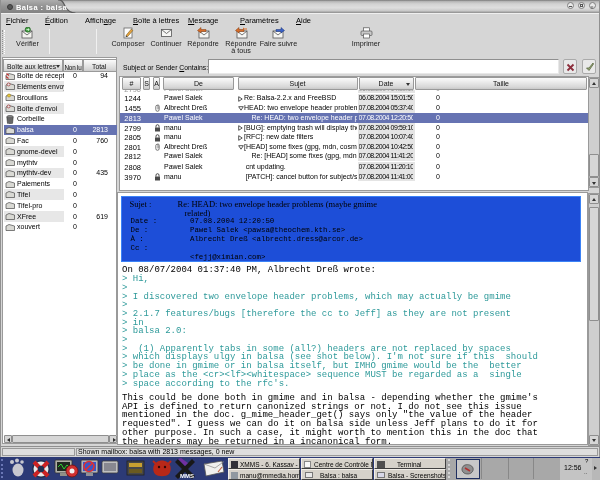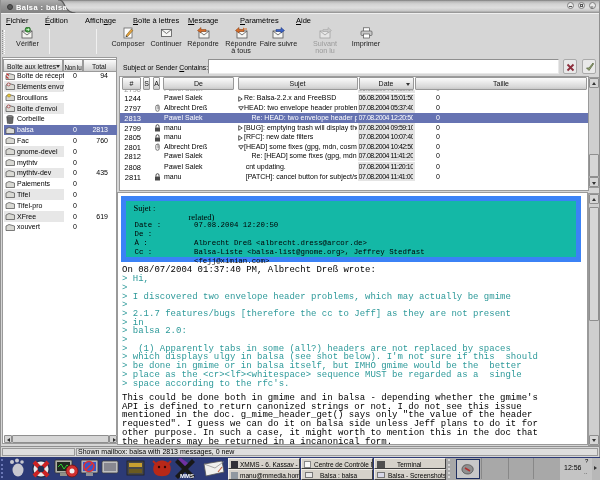--- a/index.html
+++ b/index.html
@@ -35,21 +35,21 @@
 .mrow{position:absolute;left:0;width:468px;height:9.77px;font-size:7px;}
 .mnum{position:absolute;left:2px;top:0.9px;width:19px;text-align:right;font-size:7.5px;}
 .mfrom{position:absolute;left:44px;top:0.9px;}
 .mdate{position:absolute;left:237.5px;top:0;width:57px;height:9.77px;background:#e4e4e4;}
 .mdate div{position:absolute;left:1px;top:0.9px;width:54.5px;overflow:hidden;white-space:pre;}
 .msize{position:absolute;left:316px;top:0.9px;}
 .sbtn{position:absolute;background:#d6d6d6;border:1px solid #8f8f8f;border-radius:1px;}
 .arrow{position:absolute;width:0;height:0;}
 
 #preview{position:absolute;left:117px;top:192px;width:471px;height:253px;background:#fff;border:1px solid #9a9a9a;}
-#phdr{position:absolute;left:3px;top:3px;width:460px;height:66px;background:#14b8a6;border:5px solid #3b82f6;font-size:7.4px;}
+#phdr{position:absolute;left:3px;top:3px;width:460px;height:66px;background:#1d4ed8;border:1px solid #3b82f6;font-size:7.4px;}
 .phl{position:absolute;white-space:pre;font-family:"Liberation Mono",monospace;font-size:7.4px;color:#000;}
 #pbody{position:absolute;left:4px;font-family:"Liberation Mono",monospace;font-size:9px;line-height:8.7px;color:#000;white-space:pre;}
 .qt{color:#2e9a9a;}
 
 #statusbar{left:0;top:446px;width:600px;height:10px;background:#d6d6d6;border-top:1px solid #8f8f8f;}
 
 #taskbar{left:0;top:457px;width:600px;height:23px;background:#2c3a76;}
 .tkb{position:absolute;height:11px;background:#d6d2ca;border:1px solid #404040;border-top-color:#f2efe9;border-left-color:#f2efe9;font-size:6.5px;color:#000;overflow:hidden;white-space:nowrap;}
 </style></head>
 <body>
@@ -129,27 +129,20 @@
         <path d="M12,2 L8.5,2 L8.5,0.8" fill="none" stroke="#d86d2a" stroke-width="1"></path>
       </svg>
   Répondre<br>à tous</div>
  <div class="tbb" style="left:258px;width:41px;">
   <svg width="13" height="12" viewBox="0 0 13 12">
         <rect x="1" y="4" width="10" height="7" fill="#f6f6f4" stroke="#555" stroke-width="0.8"></rect>
         <path d="M1,4 L6,8 L11,4" fill="none" stroke="#555" stroke-width="0.8"></path>
         <path d="M4,2.5 L9,2.5 L9,0.5 L12.5,3.5 L9,6 L9,4.5 L4,4.5 Z" fill="#3a62c8" stroke="#1a3270" stroke-width="0.5"></path>
       </svg>
   Faire suivre</div>
- <div class="tbb grayed" style="left:303px;width:44px;">
-  <svg width="13" height="12" viewBox="0 0 13 12">
-        <rect x="1" y="4" width="10" height="7" fill="#e6e6e6" stroke="#a0a0a0" stroke-width="0.8"></rect>
-        <path d="M1,4 L6,8 L11,4" fill="none" stroke="#a0a0a0" stroke-width="0.8"></path>
-        <path d="M4,2.5 L9,2.5 L9,0.5 L12.5,3.5 L9,6 L9,4.5 L4,4.5 Z" fill="#c8c8c8" stroke="#a0a0a0" stroke-width="0.5"></path>
-      </svg>
-  Suivant<br>non lu</div>
  <div class="tbb" style="left:346px;width:40px;">
   <svg width="13" height="12" viewBox="0 0 13 12">
         <rect x="3.5" y="0.8" width="6" height="4" fill="#fff" stroke="#555" stroke-width="0.7"></rect>
         <rect x="1" y="4" width="11" height="4.5" rx="1" fill="#c9c9c9" stroke="#555" stroke-width="0.7"></rect>
         <rect x="3.5" y="7" width="6" height="4" fill="#fff" stroke="#555" stroke-width="0.7"></rect>
       </svg>
   Imprimer</div>
 </div>
 
 <div id="mainbg" class="abs"></div>
@@ -364,21 +357,21 @@
             <path d="M0.7,0.7 L4.2,3 L0.7,5.3 Z" fill="none" stroke="#444" stroke-width="0.9"></path>
           </svg>
     <span class="tx" style="left:6.5px;top:0.9px;">Re: Balsa-2.2.x and FreeBSD</span>
         </div>
    <div class="mdate">
           <div style="letter-spacing:-0.45px;">06.08.2004 15:01:50</div>
         </div>
         <div class="msize">0</div>
   </div>
   <div class="mrow" style="top:46.27px;">
-   <div class="mnum">2797</div>
+   <div class="mnum">1455</div>
    <svg width="5" height="8" viewBox="0 0 5 8" style="position:absolute;left:34.5px;top:0.8px">
           <path d="M2.5,0.8 a1.7,1.7 0 0 1 1.7,1.7 L4.2,5.6 a1.7,1.7 0 0 1 -3.4,0 L0.8,2.5 a1.1,1.1 0 0 1 2.2,0 L3,5.4" fill="none" stroke="#555" stroke-width="0.8"></path>
         </svg>
    <div class="mfrom">Albrecht Dreß</div>
    <div class="abs" style="left:117.5px;top:0;width:119.5px;height:9.77px;overflow:hidden;">
     <svg width="6" height="5" viewBox="0 0 6 5" style="position:absolute;left:0.5px;top:2.5px">
             <path d="M0.7,0.7 L5.3,0.7 L3,4.2 Z" fill="none" stroke="#444" stroke-width="0.9"></path>
           </svg>
     <span class="tx" style="left:6.5px;top:0.9px;">HEAD: two envelope header problems (maybe gmime related)</span>
         </div>
@@ -467,21 +460,21 @@
         <div class="mfrom">Pawel Salek</div>
    <div class="abs" style="left:117.5px;top:0;width:119.5px;height:9.77px;overflow:hidden;">
     <span class="tx" style="left:8.2px;top:0.9px;">cnt updating.</span>
         </div>
    <div class="mdate">
           <div style="letter-spacing:-0.45px;">07.08.2004 11:20:10</div>
         </div>
         <div class="msize">0</div>
   </div>
   <div class="mrow" style="top:114.66px;">
-   <div class="mnum">2811</div>
+   <div class="mnum">3970</div>
    <svg width="7" height="8" viewBox="0 0 7 8" style="position:absolute;left:34px;top:1px">
           <rect x="1" y="3.5" width="5" height="4" fill="#4a4a4a"></rect>
           <path d="M2,3.5 L2,2.2 a1.5,1.5 0 0 1 3,0 L5,3.5" fill="none" stroke="#4a4a4a" stroke-width="1"></path>
         </svg>
    <div class="mfrom">manu</div>
    <div class="abs" style="left:117.5px;top:0;width:119.5px;height:9.77px;overflow:hidden;">
     <span class="tx" style="left:8.2px;top:0.9px;">[PATCH]: cancel button for subject/sender search</span>
         </div>
    <div class="mdate">
           <div style="letter-spacing:-0.45px;">07.08.2004 11:41:00</div>
@@ -507,28 +500,29 @@
   <div class="sbtn" style="left:0;bottom:0;width:10px;height:10px;">
         <span class="arrow" style="left:2.2px;top:3.5px;border-left:2.6px solid transparent;border-right:2.6px solid transparent;border-top:3.5px solid #333;"></span>
       </div>
   <div class="sbtn" style="left:0;top:13px;width:10px;height:114px;"></div>
  </div>
 </div>
 
 <div id="preview" class="abs">
  <div id="phdr">
   <div class="phl" style="left:7.5px;top:2px;font-family:'Liberation Serif',serif;font-size:8.5px;">Sujet :</div>
+  <div class="phl" style="left:55.5px;top:2px;font-family:'Liberation Serif',serif;font-size:8.5px;">Re: HEAD: two envelope header problems (maybe gmime</div>
   <div class="phl" style="left:62.5px;top:11px;font-family:'Liberation Serif',serif;font-size:8.5px;">related)</div>
   <div class="phl" style="left:8.5px;top:20px;">Date :</div>
       <div class="phl" style="left:68px;top:20px;">07.08.2004 12:20:50</div>
   <div class="phl" style="left:8.5px;top:29px;">De :</div>
+      <div class="phl" style="left:68px;top:29px;">Pawel Salek &lt;pawsa@theochem.kth.se&gt;</div>
   <div class="phl" style="left:8.5px;top:38px;">À :</div>
       <div class="phl" style="left:68px;top:38px;">Albrecht Dreß &lt;albrecht.dress@arcor.de&gt;</div>
   <div class="phl" style="left:8.5px;top:47px;">Cc :</div>
-      <div class="phl" style="left:68px;top:47px;">Balsa-Liste &lt;balsa-list@gnome.org&gt;, Jeffrey Stedfast</div>
   <div class="phl" style="left:68px;top:56px;">&lt;fejj@ximian.com&gt;</div>
  </div>
  <div id="pbody" style="top:73.4px;">On 08/07/2004 01:37:40 PM, Albrecht Dreß wrote:
 <span class="qt">&gt; Hi,
 &gt;
 &gt; I discovered two envelope header problems, which may actually be gmime
 &gt;
 &gt; 2.1.7 features/bugs [therefore the cc to Jeff] as they are not present
 &gt; in
 &gt; balsa 2.0:

